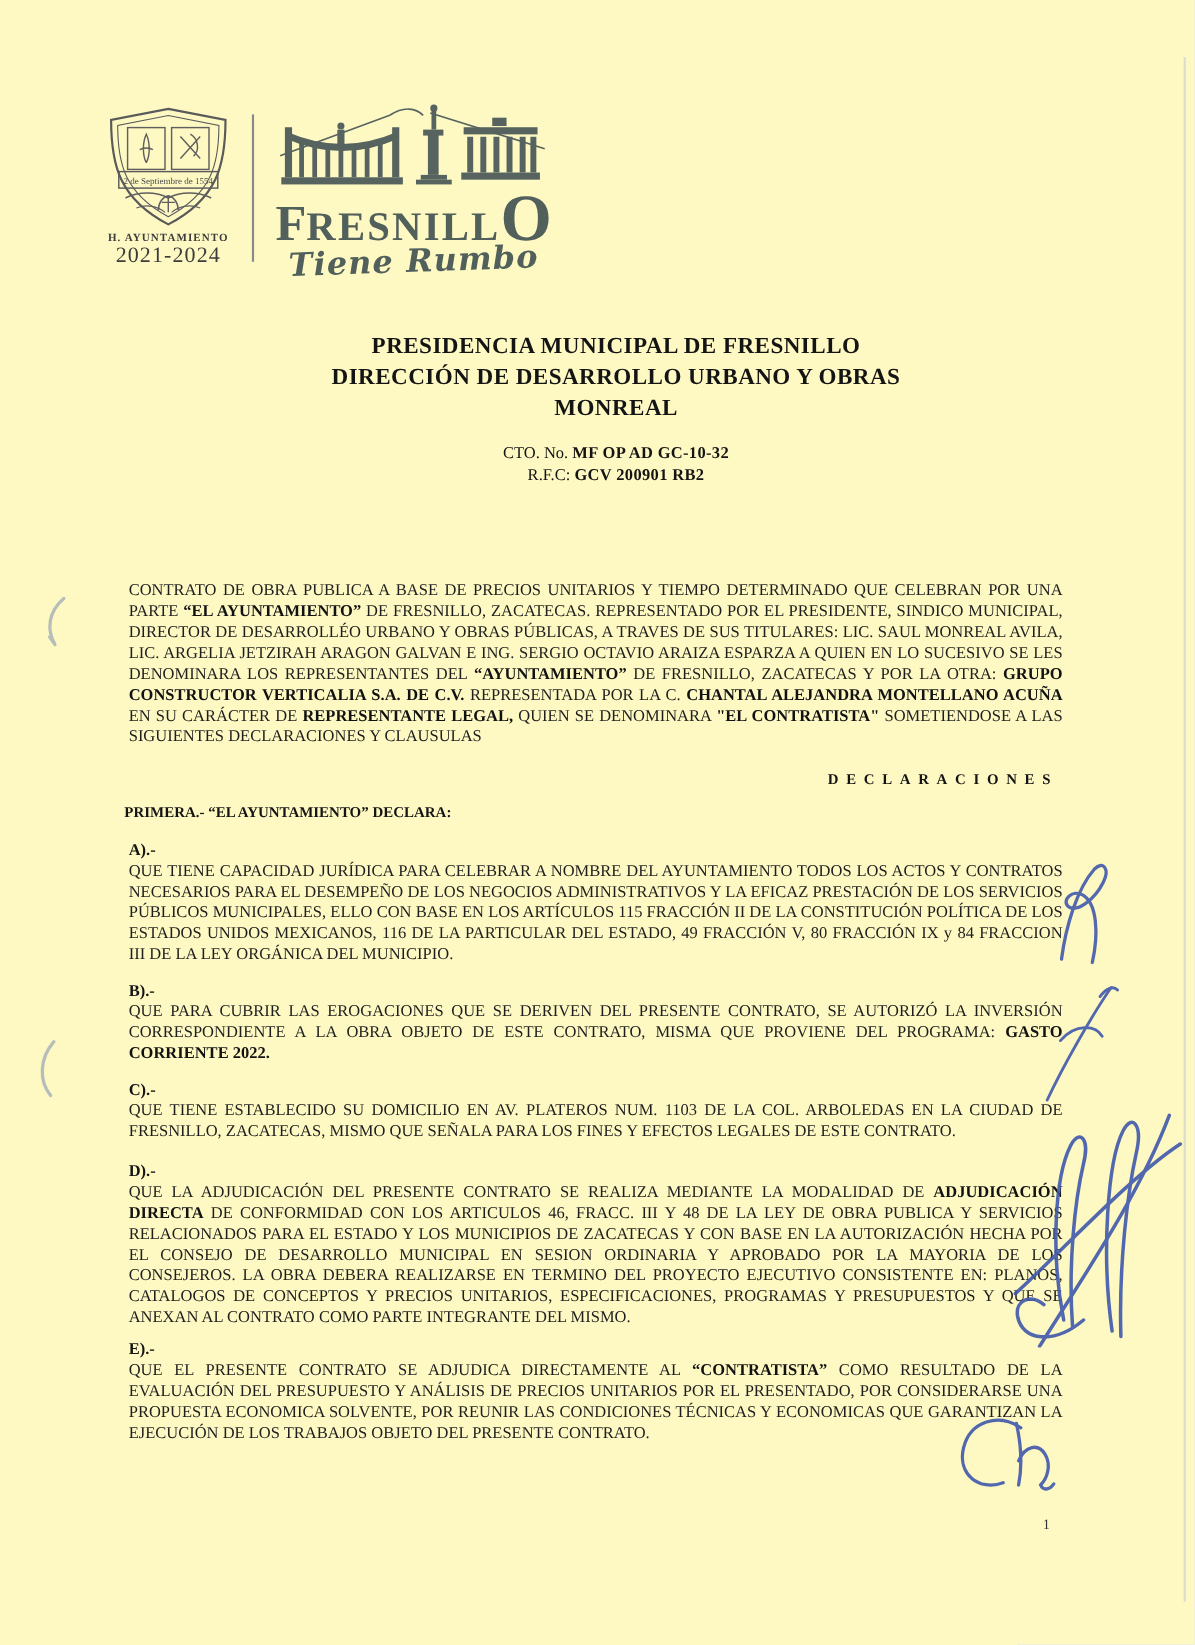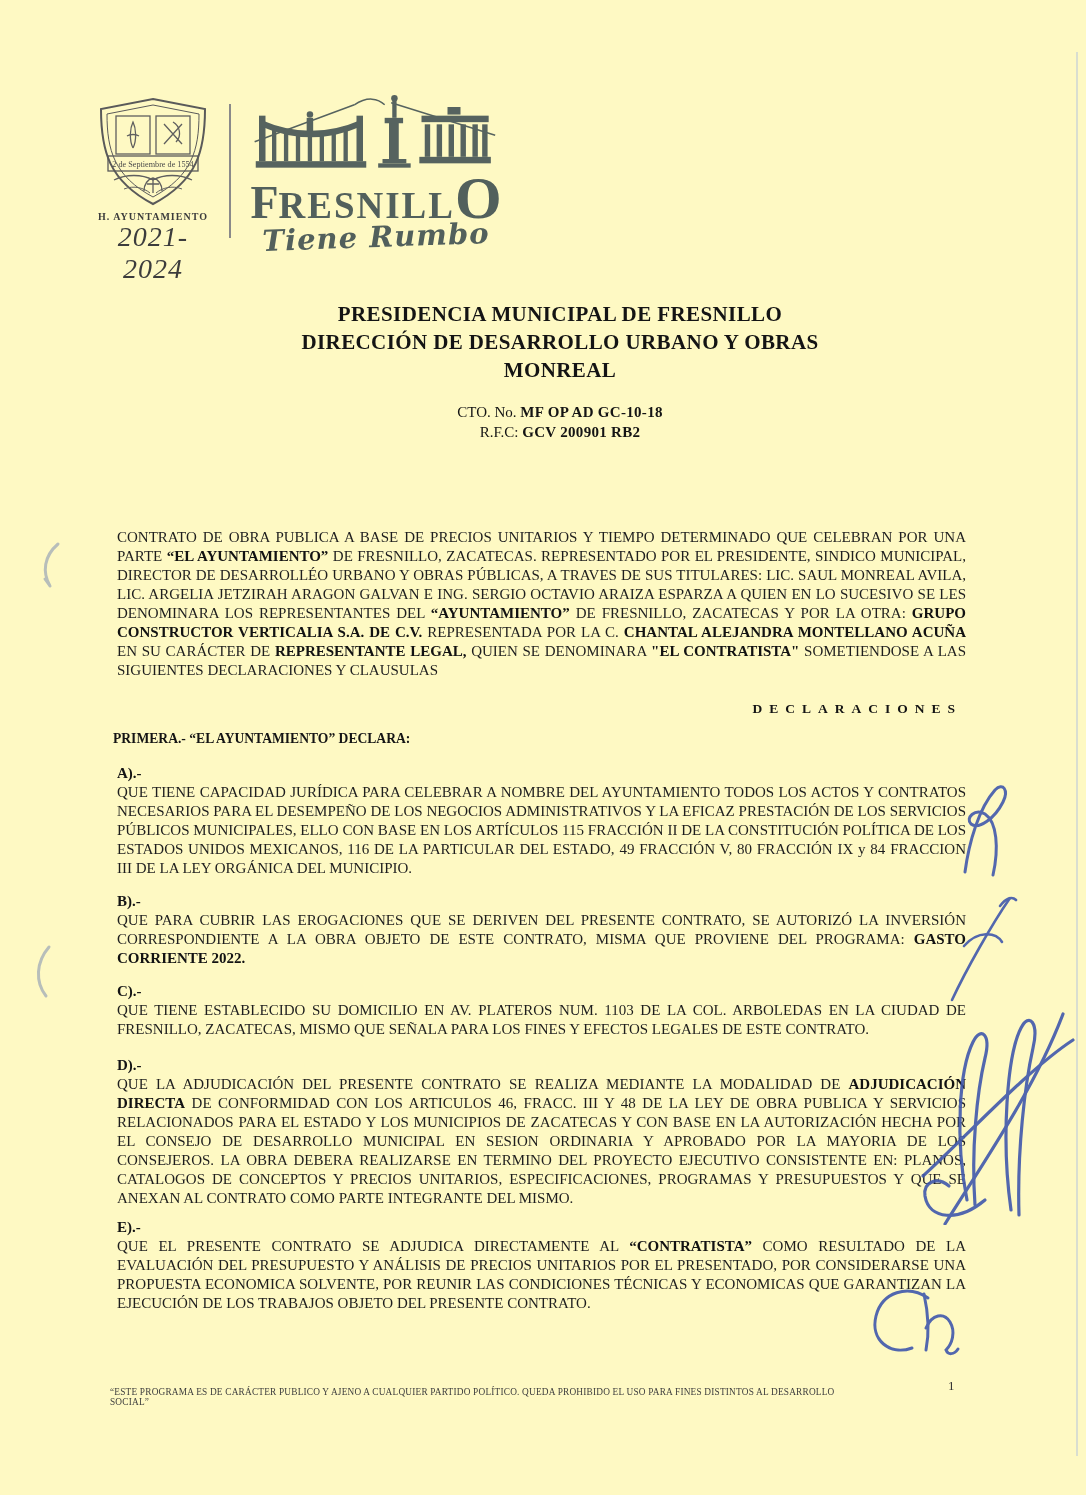--- a/index.html
+++ b/index.html
@@ -5,21 +5,21 @@
   html,body{margin:0;padding:0;background:#e8e8e8;}
   .page{
     position:relative;width:1086px;height:1495px;background:#fef9c3;
     overflow:hidden;font-family:"Liberation Serif", serif;color:#222;
     margin:0 auto;
   }
   
   .seal{position:absolute;left:92px;top:96px;width:122px;text-align:center;}
   .seal svg{display:block;margin:0 auto;}
   .seal-line1{font-size:10px;font-weight:bold;letter-spacing:1px;color:#3c3c3c;margin-top:3px;}
-  .seal-line2{font-size:28px;color:#3c3c3c;letter-spacing:1px;margin-top:-1px;font-style:italic;}
+  .seal-line2{font-size:20px;color:#3c3c3c;letter-spacing:1px;margin-top:-1px;}
   .logo-divider{position:absolute;left:229px;top:104px;width:2px;height:134px;background:#8a8a8a;}
   .brand{position:absolute;left:246px;top:94px;width:260px;text-align:center;color:#52605c;font-weight:bold;}
   .brand-monument{display:block;margin:0 auto;}
   .brand-word{line-height:1;white-space:nowrap;margin-top:-4px;}
   .brand-word .bw-f{font-size:46px;}
   .brand-word .bw-mid{font-size:37px;letter-spacing:2px;}
   .brand-word .bw-o{font-size:60px;}
   .brand-tagline{font-family:"DejaVu Serif", serif;font-style:italic;font-size:29px;
     letter-spacing:1px;margin-top:-8px;transform:rotate(-2deg);}
   
@@ -126,21 +126,21 @@
       <span class="bw-f">F</span><span class="bw-mid">RESNILL</span><span class="bw-o">O</span>
     </div>
     <div class="brand-tagline">Tiene Rumbo</div>
   </div>
 
   <div class="title-block">
     <div class="title-line">PRESIDENCIA MUNICIPAL DE FRESNILLO</div>
     <div class="title-line">DIRECCIÓN DE DESARROLLO URBANO Y OBRAS</div>
     <div class="title-line">MONREAL</div>
     <div class="cto-block">
-      <div><span>CTO. No. </span><b>MF OP AD GC-10-18</b></div>
+      <div><span>CTO. No. </span><b>MF OP AD GC-10-32</b></div>
       <div><span>R.F.C: </span><b>GCV 200901 RB2</b></div>
     </div>
   </div>
 
   <div class="bodytext" style="top:528px;"><span>CONTRATO  DE OBRA PUBLICA A BASE DE PRECIOS UNITARIOS Y TIEMPO  DETERMINADO  QUE CELEBRAN  POR  UNA PARTE </span><b>“EL AYUNTAMIENTO”</b><span>  DE FRESNILLO, ZACATECAS. REPRESENTADO POR EL PRESIDENTE,  SINDICO MUNICIPAL,  DIRECTOR DE DESARROLLÉO URBANO Y OBRAS PÚBLICAS,  A TRAVES DE SUS TITULARES: LIC. SAUL MONREAL AVILA,  LIC. ARGELIA JETZIRAH ARAGON GALVAN E ING. SERGIO OCTAVIO ARAIZA ESPARZA A QUIEN EN LO SUCESIVO  SE  LES  DENOMINARA LOS   REPRESENTANTES  DEL  </span><b>“AYUNTAMIENTO”</b><span>  DE  FRESNILLO,  ZACATECAS  Y  POR  LA  OTRA: </span><b>GRUPO  CONSTRUCTOR VERTICALIA S.A. DE C.V.</b><span>  REPRESENTADA POR LA C. </span><b>CHANTAL ALEJANDRA MONTELLANO ACUÑA</b><span> EN SU CARÁCTER DE </span><b>REPRESENTANTE  LEGAL,</b><span>  QUIEN   SE   DENOMINARA   </span><b>"EL CONTRATISTA"</b><span>   SOMETIENDOSE   A   LAS    SIGUIENTES DECLARACIONES Y CLAUSULAS</span></div>
 
   <div class="decl-heading" style="top:701px;">DECLARACIONES</div>
   <div class="primera" style="top:731px;">PRIMERA.- “EL AYUNTAMIENTO” DECLARA:</div>
 
   <div class="bodytext" style="top:764px;">
@@ -161,21 +161,20 @@
   <div class="bodytext" style="top:1056px;">
     <div class="clause-label">D).-</div>
     <div><span>QUE LA ADJUDICACIÓN DEL PRESENTE CONTRATO SE REALIZA MEDIANTE LA MODALIDAD DE </span><b>ADJUDICACIÓN DIRECTA</b><span> DE CONFORMIDAD CON LOS ARTICULOS 46, FRACC. III Y 48 DE LA LEY DE OBRA PUBLICA Y SERVICIOS RELACIONADOS  PARA EL  ESTADO  Y  LOS  MUNICIPIOS  DE  ZACATECAS  Y  CON    BASE  EN  LA  AUTORIZACIÓN    HECHA  POR  EL  CONSEJO  DE DESARROLLO MUNICIPAL EN SESION ORDINARIA Y APROBADO POR LA MAYORIA DE LOS CONSEJEROS. LA OBRA DEBERA REALIZARSE EN TERMINO DEL PROYECTO EJECUTIVO CONSISTENTE EN: PLANOS, CATALOGOS DE CONCEPTOS Y PRECIOS UNITARIOS,  ESPECIFICACIONES,  PROGRAMAS  Y  PRESUPUESTOS  Y  QUE  SE  ANEXAN  AL  CONTRATO  COMO  PARTE INTEGRANTE DEL MISMO.</span></div>
   </div>
 
   <div class="bodytext" style="top:1218px;">
     <div class="clause-label">E).-</div>
     <div><span>QUE EL PRESENTE CONTRATO SE ADJUDICA DIRECTAMENTE AL </span><b>“CONTRATISTA”</b><span> COMO RESULTADO DE LA EVALUACIÓN DEL  PRESUPUESTO  Y  ANÁLISIS  DE  PRECIOS  UNITARIOS  POR  EL  PRESENTADO,  POR  CONSIDERARSE  UNA  PROPUESTA ECONOMICA SOLVENTE, POR REUNIR LAS CONDICIONES TÉCNICAS Y ECONOMICAS QUE GARANTIZAN LA EJECUCIÓN DE LOS TRABAJOS OBJETO DEL PRESENTE CONTRATO.</span></div>
   </div>
 
-  <div class="footer-disclaimer">“ESTE PROGRAMA ES DE CARÁCTER PUBLICO Y AJENO A CUALQUIER PARTIDO POLÍTICO. QUEDA PROHIBIDO EL USO PARA FINES DISTINTOS AL DESARROLLO SOCIAL”</div>
   <div class="page-number">1</div>
 
   <svg class="ink" style="left:955px;top:782px;" width="70" height="95" viewBox="0 0 70 95">
     <path d="M10,90 C14,60 24,26 40,8 C48,0 54,8 48,20 C40,36 24,48 16,42 C10,36 20,26 30,32 C42,40 44,66 38,93" fill="none" stroke="#4058ac" stroke-width="3" stroke-linecap="round" opacity="0.9"></path>
   </svg>
 
   <svg class="ink" style="left:940px;top:888px;" width="85" height="115" viewBox="0 0 85 115">
     <g fill="none" stroke="#4058ac" stroke-width="2.6" stroke-linecap="round" opacity="0.9">
       <path d="M12,112 C26,82 52,36 70,10"></path>
       <path d="M24,58 C38,42 56,44 62,54"></path>

